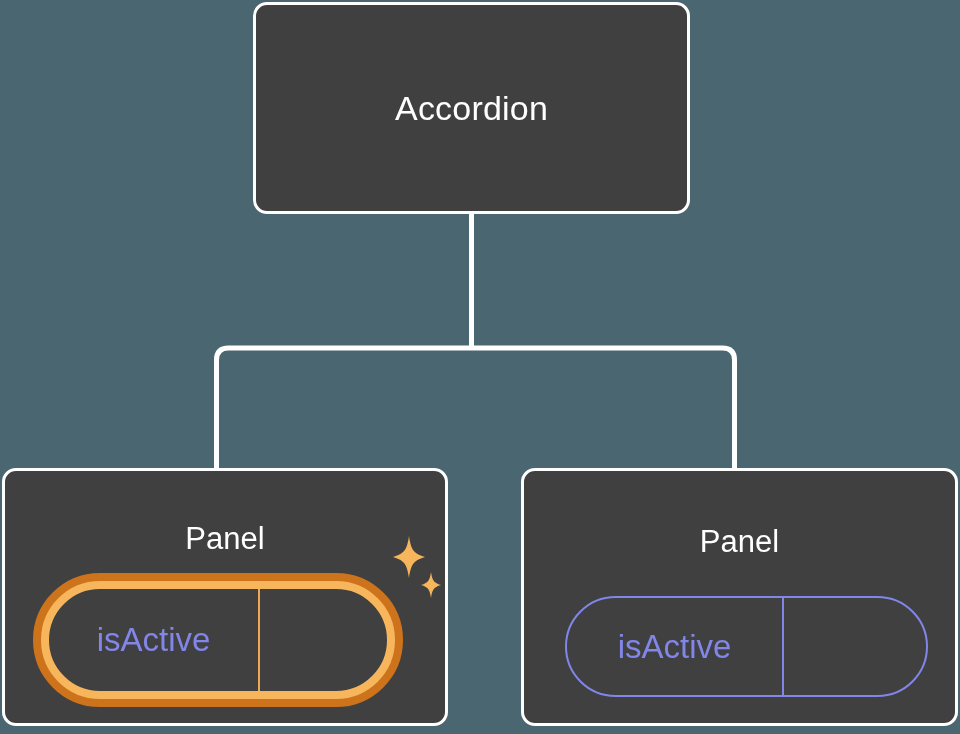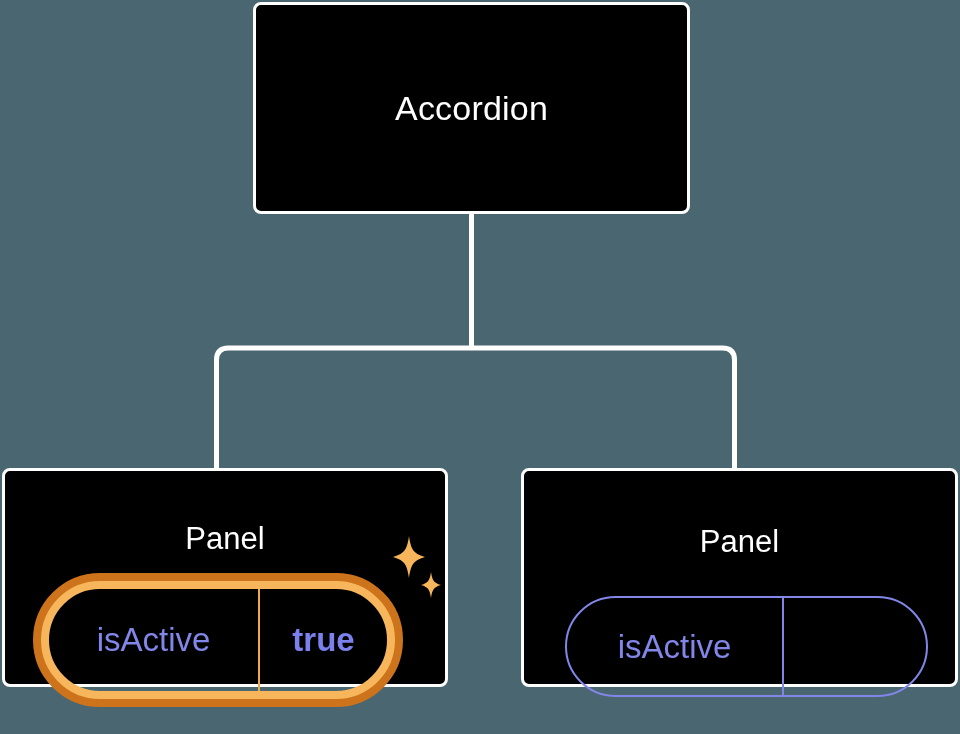--- a/index.html
+++ b/index.html
@@ -26,44 +26,44 @@
     left: 0;
     top: 0;
     width: 960px;
     height: 734px;
     pointer-events: none;
   }
 
   
   .node {
     position: absolute;
-    background: #000000;
+    background: #404040;
     border: 3px solid #ffffff;
-    border-radius: 8px;
+    border-radius: 14px;
     box-sizing: border-box;
   }
   .node-root {
     left: 253px;
     top: 2px;
     width: 437px;
     height: 212px;
     display: flex;
     align-items: center;
     justify-content: center;
   }
   .node-title-root {
     color: #ffffff;
     font-size: 34px;
     font-weight: 400;
     letter-spacing: 0.2px;
   }
 
   .node-panel {
     width: 446px;
-    height: 219px;
+    height: 258px;
     overflow: visible;
   }
   .node-panel-left {
     left: 2px;
     top: 468px;
   }
   .node-panel-right {
     left: 521px;
     top: 468px;
     width: 437px;
@@ -180,21 +180,20 @@
 
   <div class="node node-panel node-panel-left">
     <span class="panel-title panel-title-left">Panel</span>
   </div>
 
   <div class="pill-hl-wrap">
     <div class="pill-hl-glow"></div>
     <div class="pill-hl">
       <div class="cell cell-key">isActive</div>
       <div class="cell-div"></div>
-      <div class="cell cell-value">true</div>
     </div>
   </div>
 
   <svg class="sparkles" viewBox="0 0 60 72">
     <path d="M24 2 C25.8 14 27.6 19.6 40 23 C27.6 26.4 25.8 32 24 44 C22.2 32 20.4 26.4 8 23 C20.4 19.6 22.2 14 24 2 Z" fill="#f7b65c"></path>
     <path d="M46 38 C47.1 45.4 48.2 48.9 56 51 C48.2 53.1 47.1 56.6 46 64 C44.9 56.6 43.8 53.1 36 51 C43.8 48.9 44.9 45.4 46 38 Z" fill="#f7b65c"></path>
   </svg>
 
   <div class="node node-panel node-panel-right">
     <span class="panel-title panel-title-right">Panel</span>

